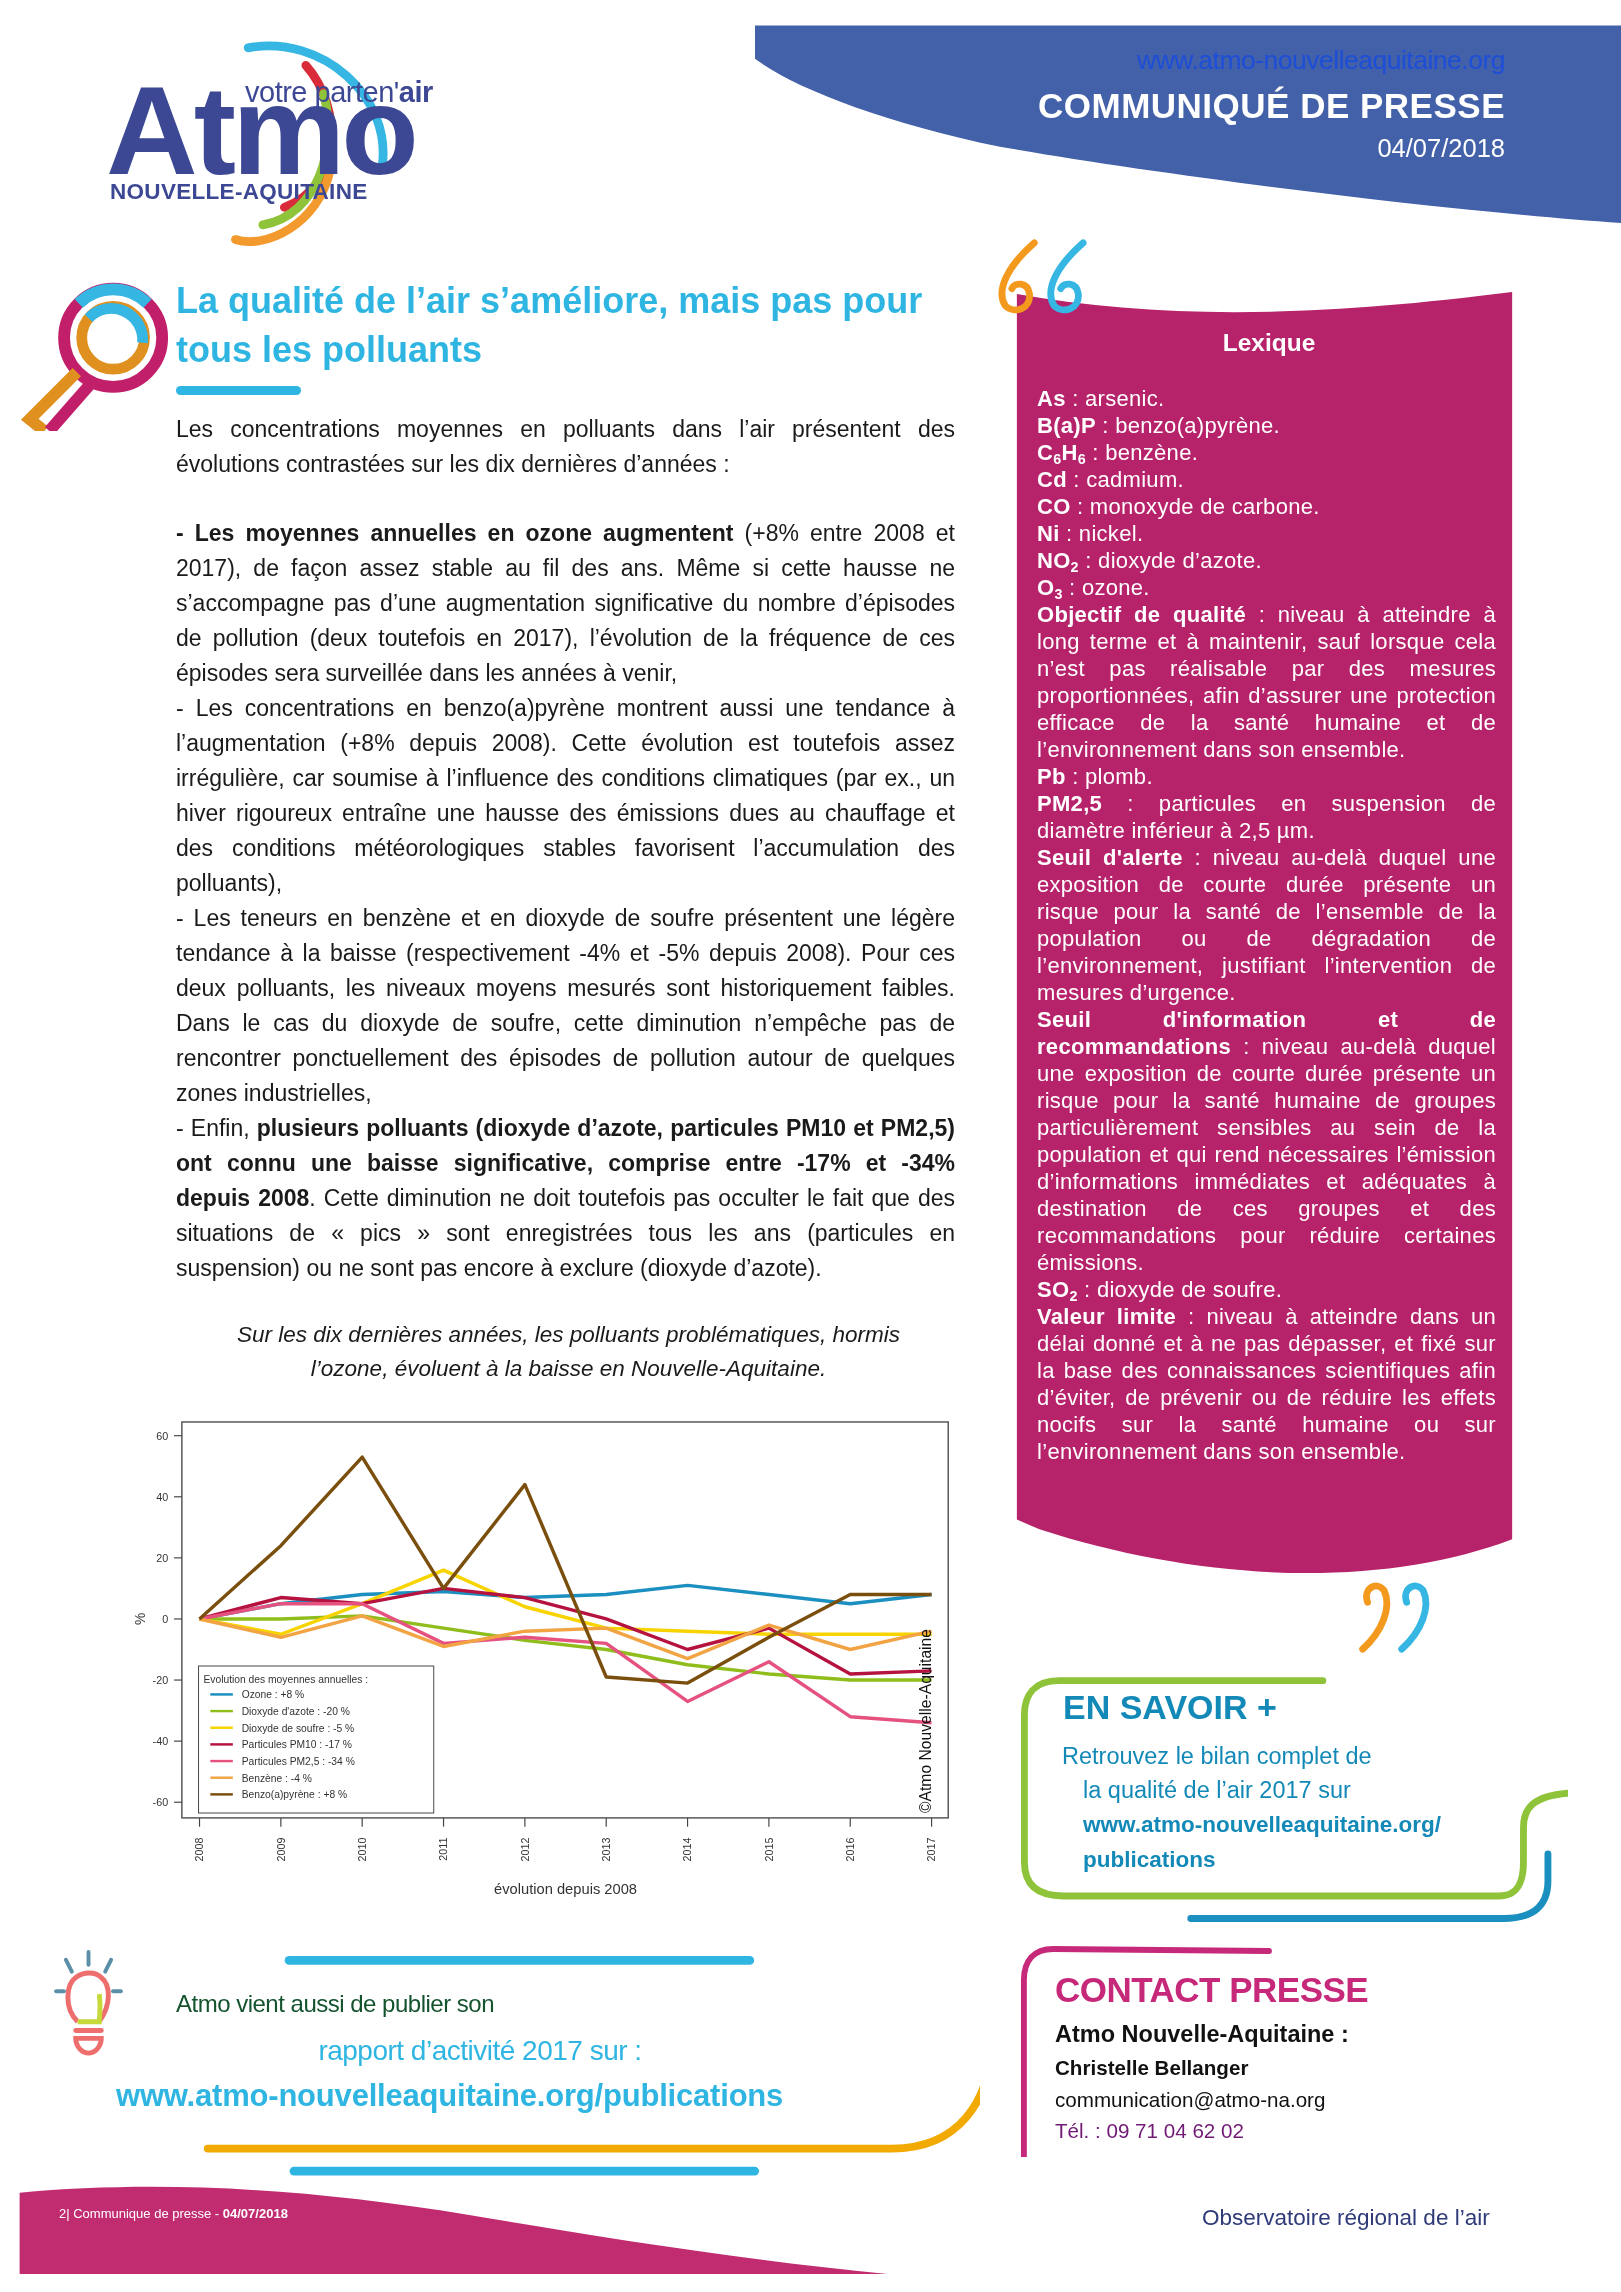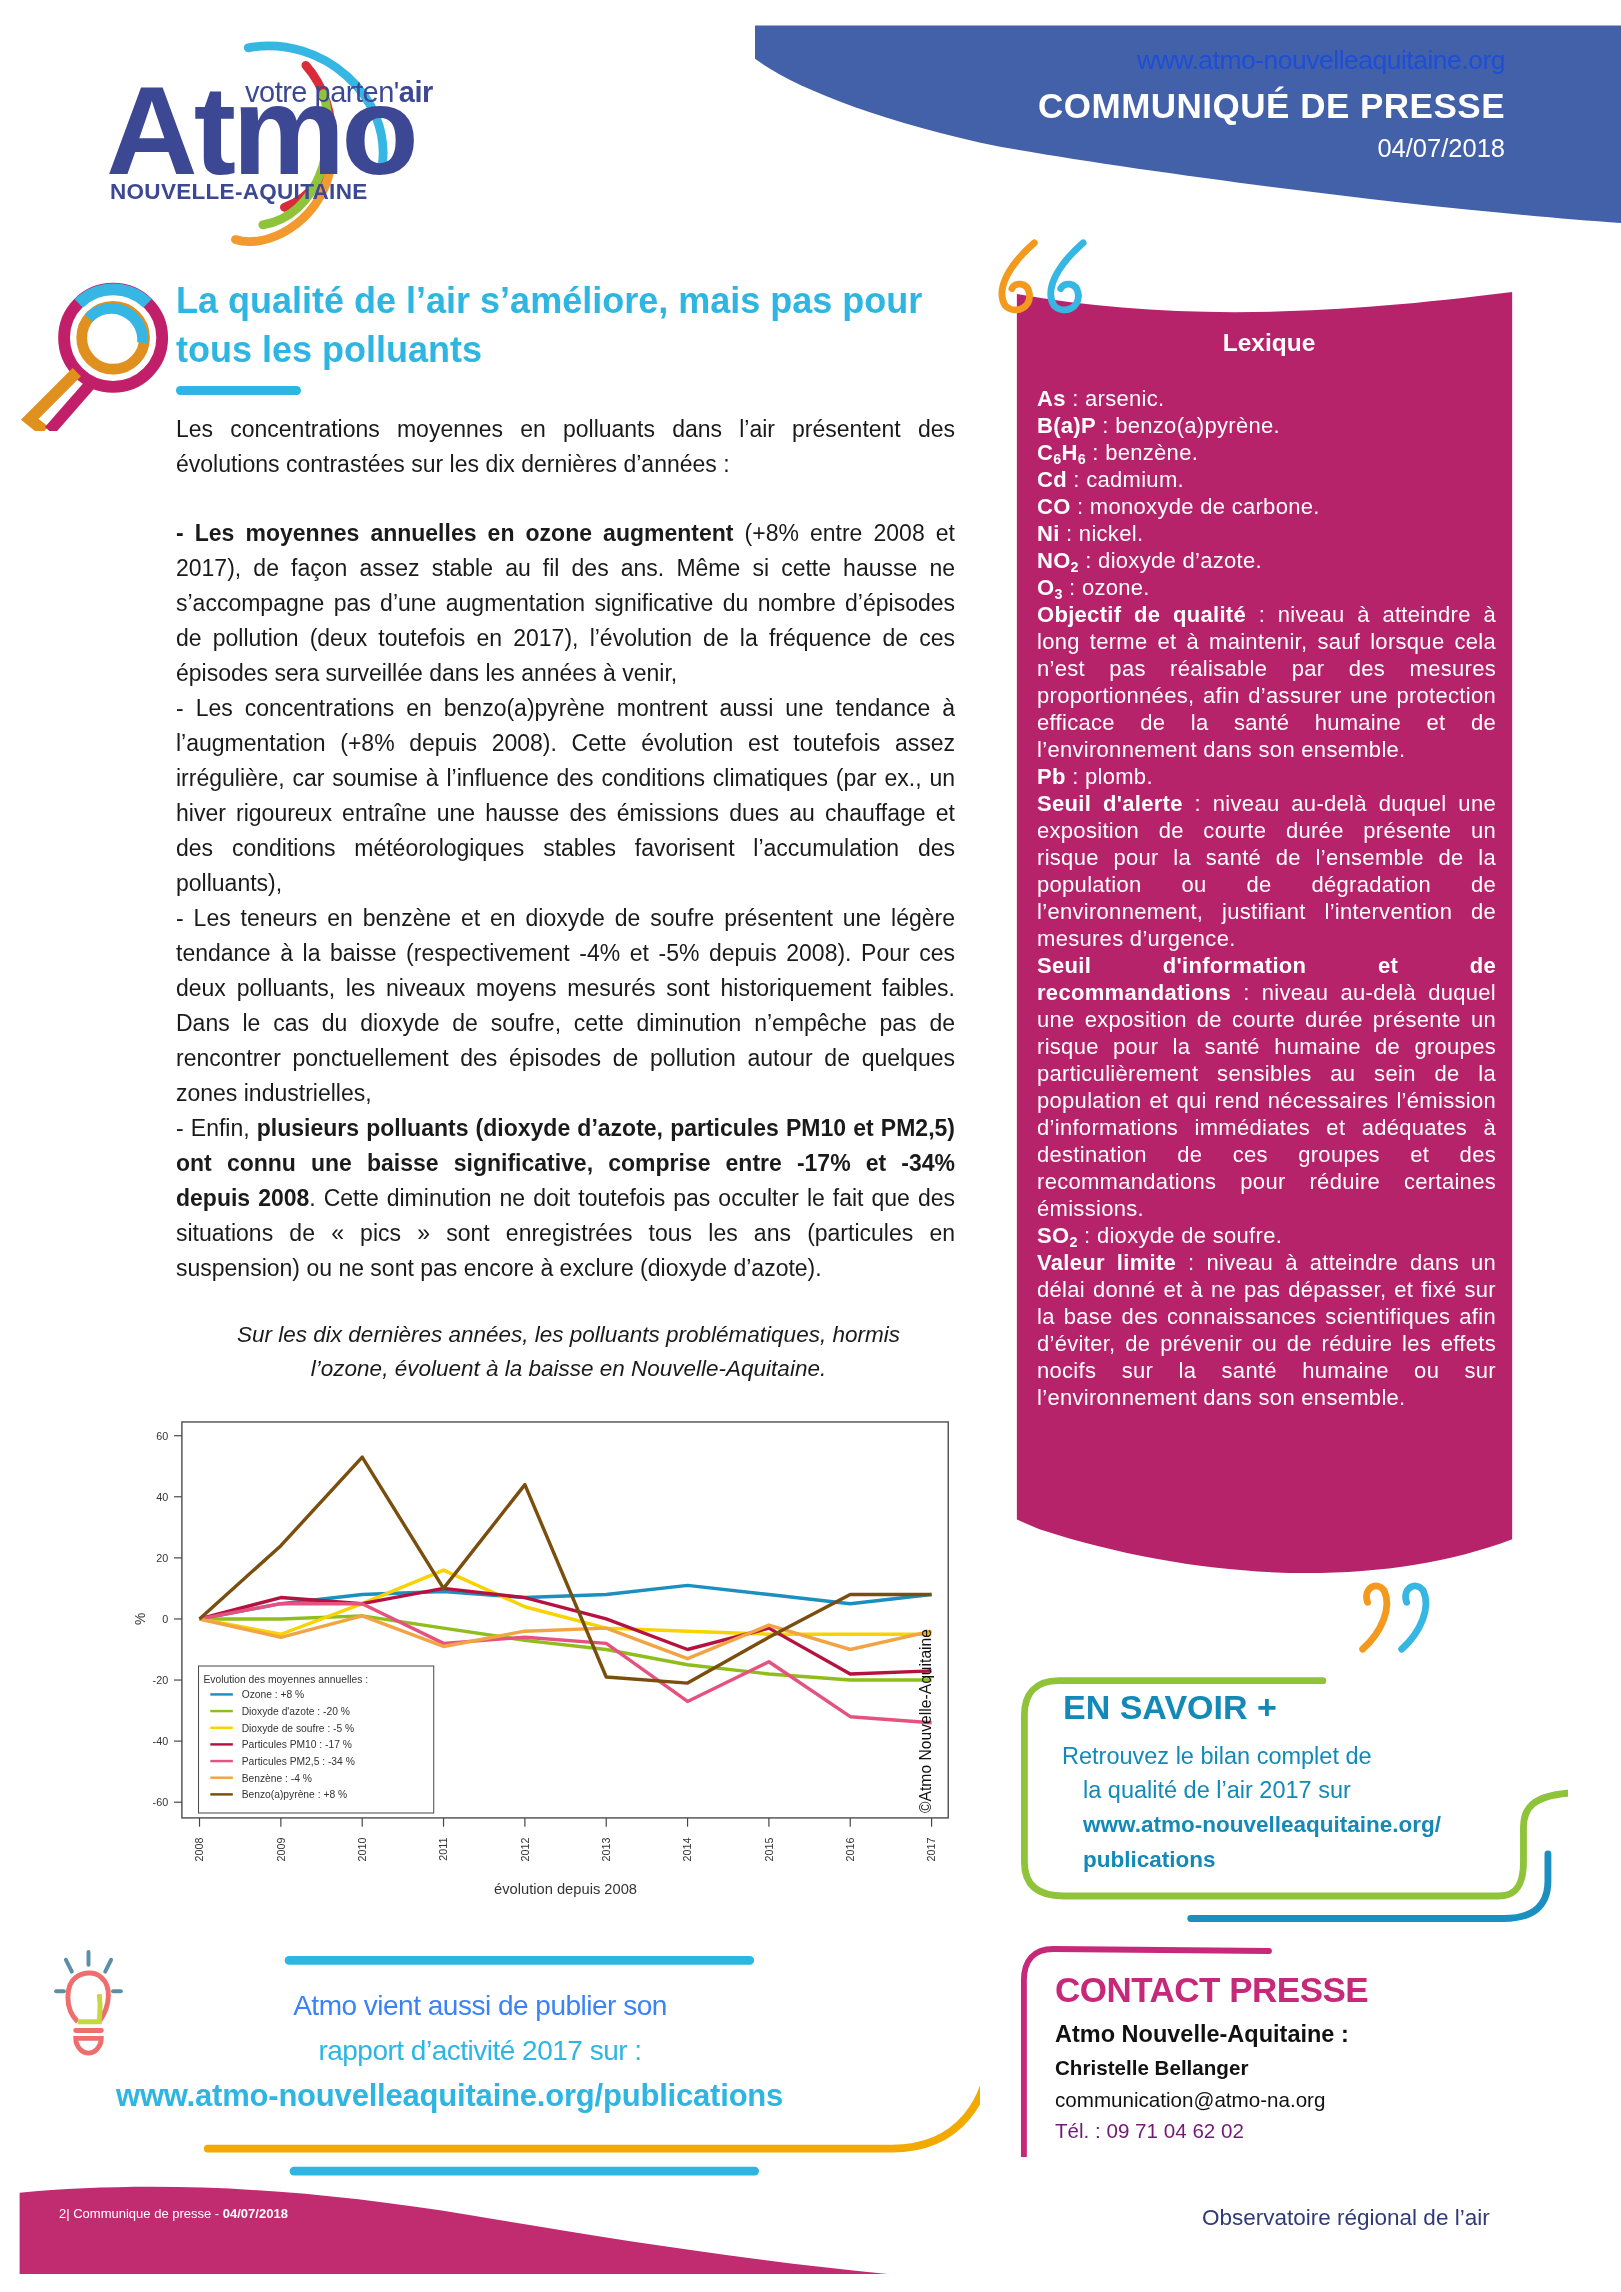--- a/index.html
+++ b/index.html
@@ -57,21 +57,21 @@
   .contact-frame { left: 1019px; top: 1941px; width: 451px; height: 216px; }
   .contact-title { left: 1055px; top: 1970px; font-size: 35px; font-weight: bold; color: #c7297a; letter-spacing: -0.5px; }
   .contact-org { left: 1055px; top: 2021px; font-size: 23.5px; font-weight: bold; color: #111111; }
   .contact-name { left: 1055px; top: 2056px; font-size: 20.6px; font-weight: bold; color: #111111; }
   .contact-email { left: 1055px; top: 2088px; font-size: 20.6px; color: #111111; }
   .contact-tel { left: 1055px; top: 2119px; font-size: 20.6px; color: #701a75; }
 
   
   .pub-deco { left: 0; top: 1921px; width: 980px; height: 265px; }
   .bulb-icon { left: 54px; top: 1950px; width: 69px; height: 108px; }
-  .pub-l1 { left: 176px; top: 1990px; width: 608px; text-align: center; font-size: 28px; color: #3b82f6; letter-spacing: -0.5px; }
+  .pub-l1 { left: 176px; top: 1990px; width: 608px; font-size: 24px; color: #14532d; letter-spacing: -0.5px; }
   .pub-l2 { left: 176px; top: 2035px; width: 608px; text-align: center; font-size: 28px; color: #2fb5e2; letter-spacing: -0.5px; }
   .pub-link { left: 116px; top: 2078px; font-size: 31px; font-weight: bold; color: #2fb5e2; letter-spacing: -0.2px; }
 
   
   .footer-band { left: 0; top: 2181px; width: 902px; height: 98px; }
   .footer-text { left: 59px; top: 2206px; font-size: 13px; color: #ffffff; }
   .footer-text b { font-weight: bold; }
   .footer-right { left: 1202px; top: 2205px; font-size: 22.5px; color: #2f3a78; }
 </style>
 </head>
@@ -194,20 +194,21 @@
     <span class="entry"><b>As</b> : arsenic.</span>
     <span class="entry"><b>B(a)P</b> : benzo(a)pyrène.</span>
     <span class="entry"><b>C<sub>6</sub>H<sub>6</sub></b> : benzène.</span>
     <span class="entry"><b>Cd</b> : cadmium.</span>
     <span class="entry"><b>CO</b> : monoxyde de carbone.</span>
     <span class="entry"><b>Ni</b> : nickel.</span>
     <span class="entry"><b>NO<sub>2</sub></b> : dioxyde d’azote.</span>
     <span class="entry"><b>O<sub>3</sub></b> : ozone.</span>
     <span class="entry"><b>Objectif de qualité</b> : niveau à atteindre à long terme et à maintenir, sauf lorsque cela n’est pas réalisable par des mesures proportionnées, afin d’assurer une protection efficace de la santé humaine et de l’environnement dans son ensemble.</span>
     <span class="entry"><b>Pb</b> : plomb.</span>
+    <span class="entry"><b>PM2,5</b> : particules en suspension de diamètre inférieur à 2,5 µm.</span>
     <span class="entry"><b>Seuil d'alerte</b> : niveau au-delà duquel une exposition de courte durée présente un risque pour la santé de l’ensemble de la population ou de dégradation de l’environnement, justifiant l’intervention de mesures d’urgence.</span>
     <span class="entry"><b>Seuil d'information et de recommandations</b> : niveau au-delà duquel une exposition de courte durée présente un risque pour la santé humaine de groupes particulièrement sensibles au sein de la population et qui rend nécessaires l’émission d’informations immédiates et adéquates à destination de ces groupes et des recommandations pour réduire certaines émissions.</span>
     <span class="entry"><b>SO<sub>2</sub></b> : dioxyde de soufre.</span>
     <span class="entry"><b>Valeur limite</b> : niveau à atteindre dans un délai donné et à ne pas dépasser, et fixé sur la base des connaissances scientifiques afin d’éviter, de prévenir ou de réduire les effets nocifs sur la santé humaine ou sur l’environnement dans son ensemble.</span>
   </div>
 <svg class="abs quote-close" viewBox="0 0 95 85">
   <path d="M25,30 C20,15 35,8 42,18 C50,35 40,60 20,78" stroke="#f39a1e" stroke-width="7" fill="none" stroke-linecap="round"></path>
   <path d="M65,30 C60,15 75,8 82,18 C90,35 80,60 60,78" stroke="#36b6e3" stroke-width="7" fill="none" stroke-linecap="round"></path>
 </svg>
 

